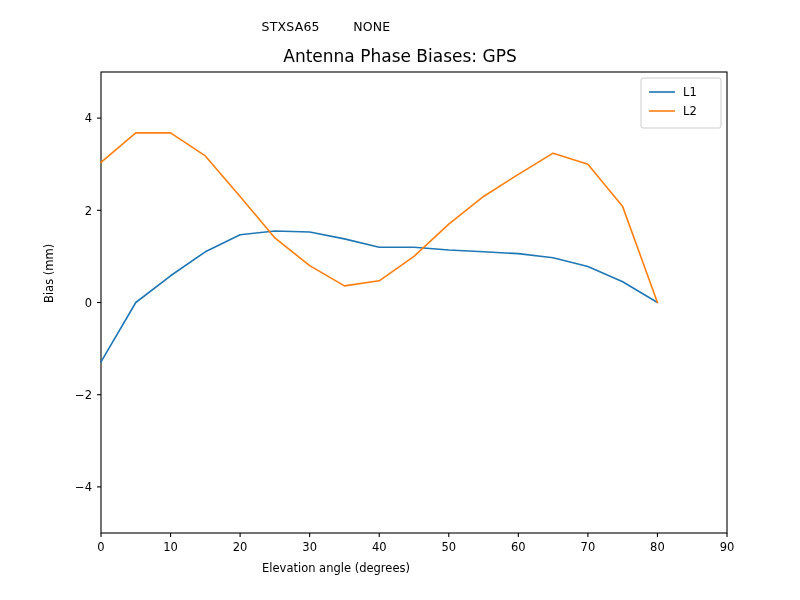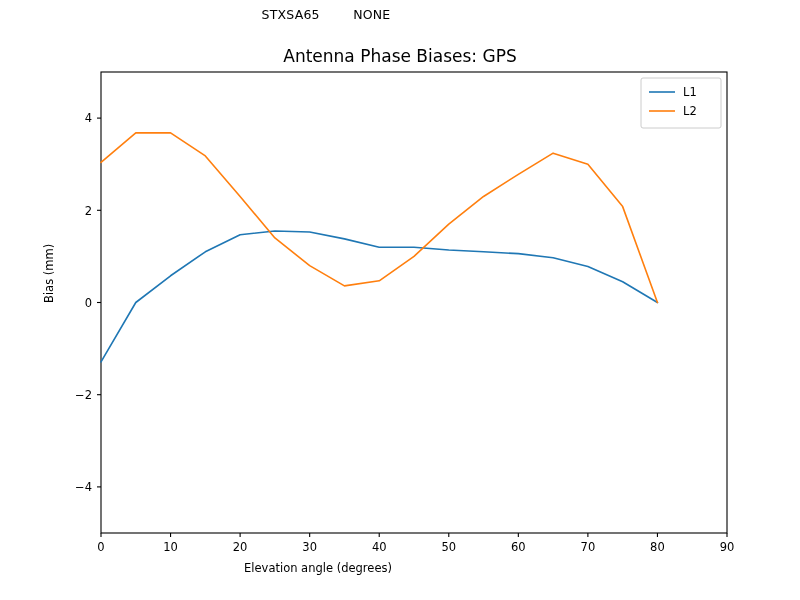--- a/index.html
+++ b/index.html
@@ -17,21 +17,21 @@
   }
   #figure {
     position: absolute;
     left: 0; top: 0;
     width: 800px;
     height: 600px;
   }
   .suptitle {
     position: absolute;
     left: 0;
-    top: 7px;
+    top: 19px;
     width: 652px;
     text-align: center;
     font-size: 12.5px;
     letter-spacing: 0.2px;
     white-space: pre;
   }
   .axtitle {
     position: absolute;
     left: 0;
     top: 46px;
@@ -39,20 +39,21 @@
     text-align: center;
     font-size: 17px;
   }
   .xlabel {
     position: absolute;
     left: 0;
     top: 561px;
     width: 636px;
     text-align: center;
     font-size: 11.5px;
+    padding-left: 18px;
   }
   .ylabel-inner {
     position: absolute;
     left: 42px;
     top: 303px;
     font-size: 11.5px;
     transform: rotate(-90deg);
     transform-origin: left top;
     white-space: nowrap;
   }

